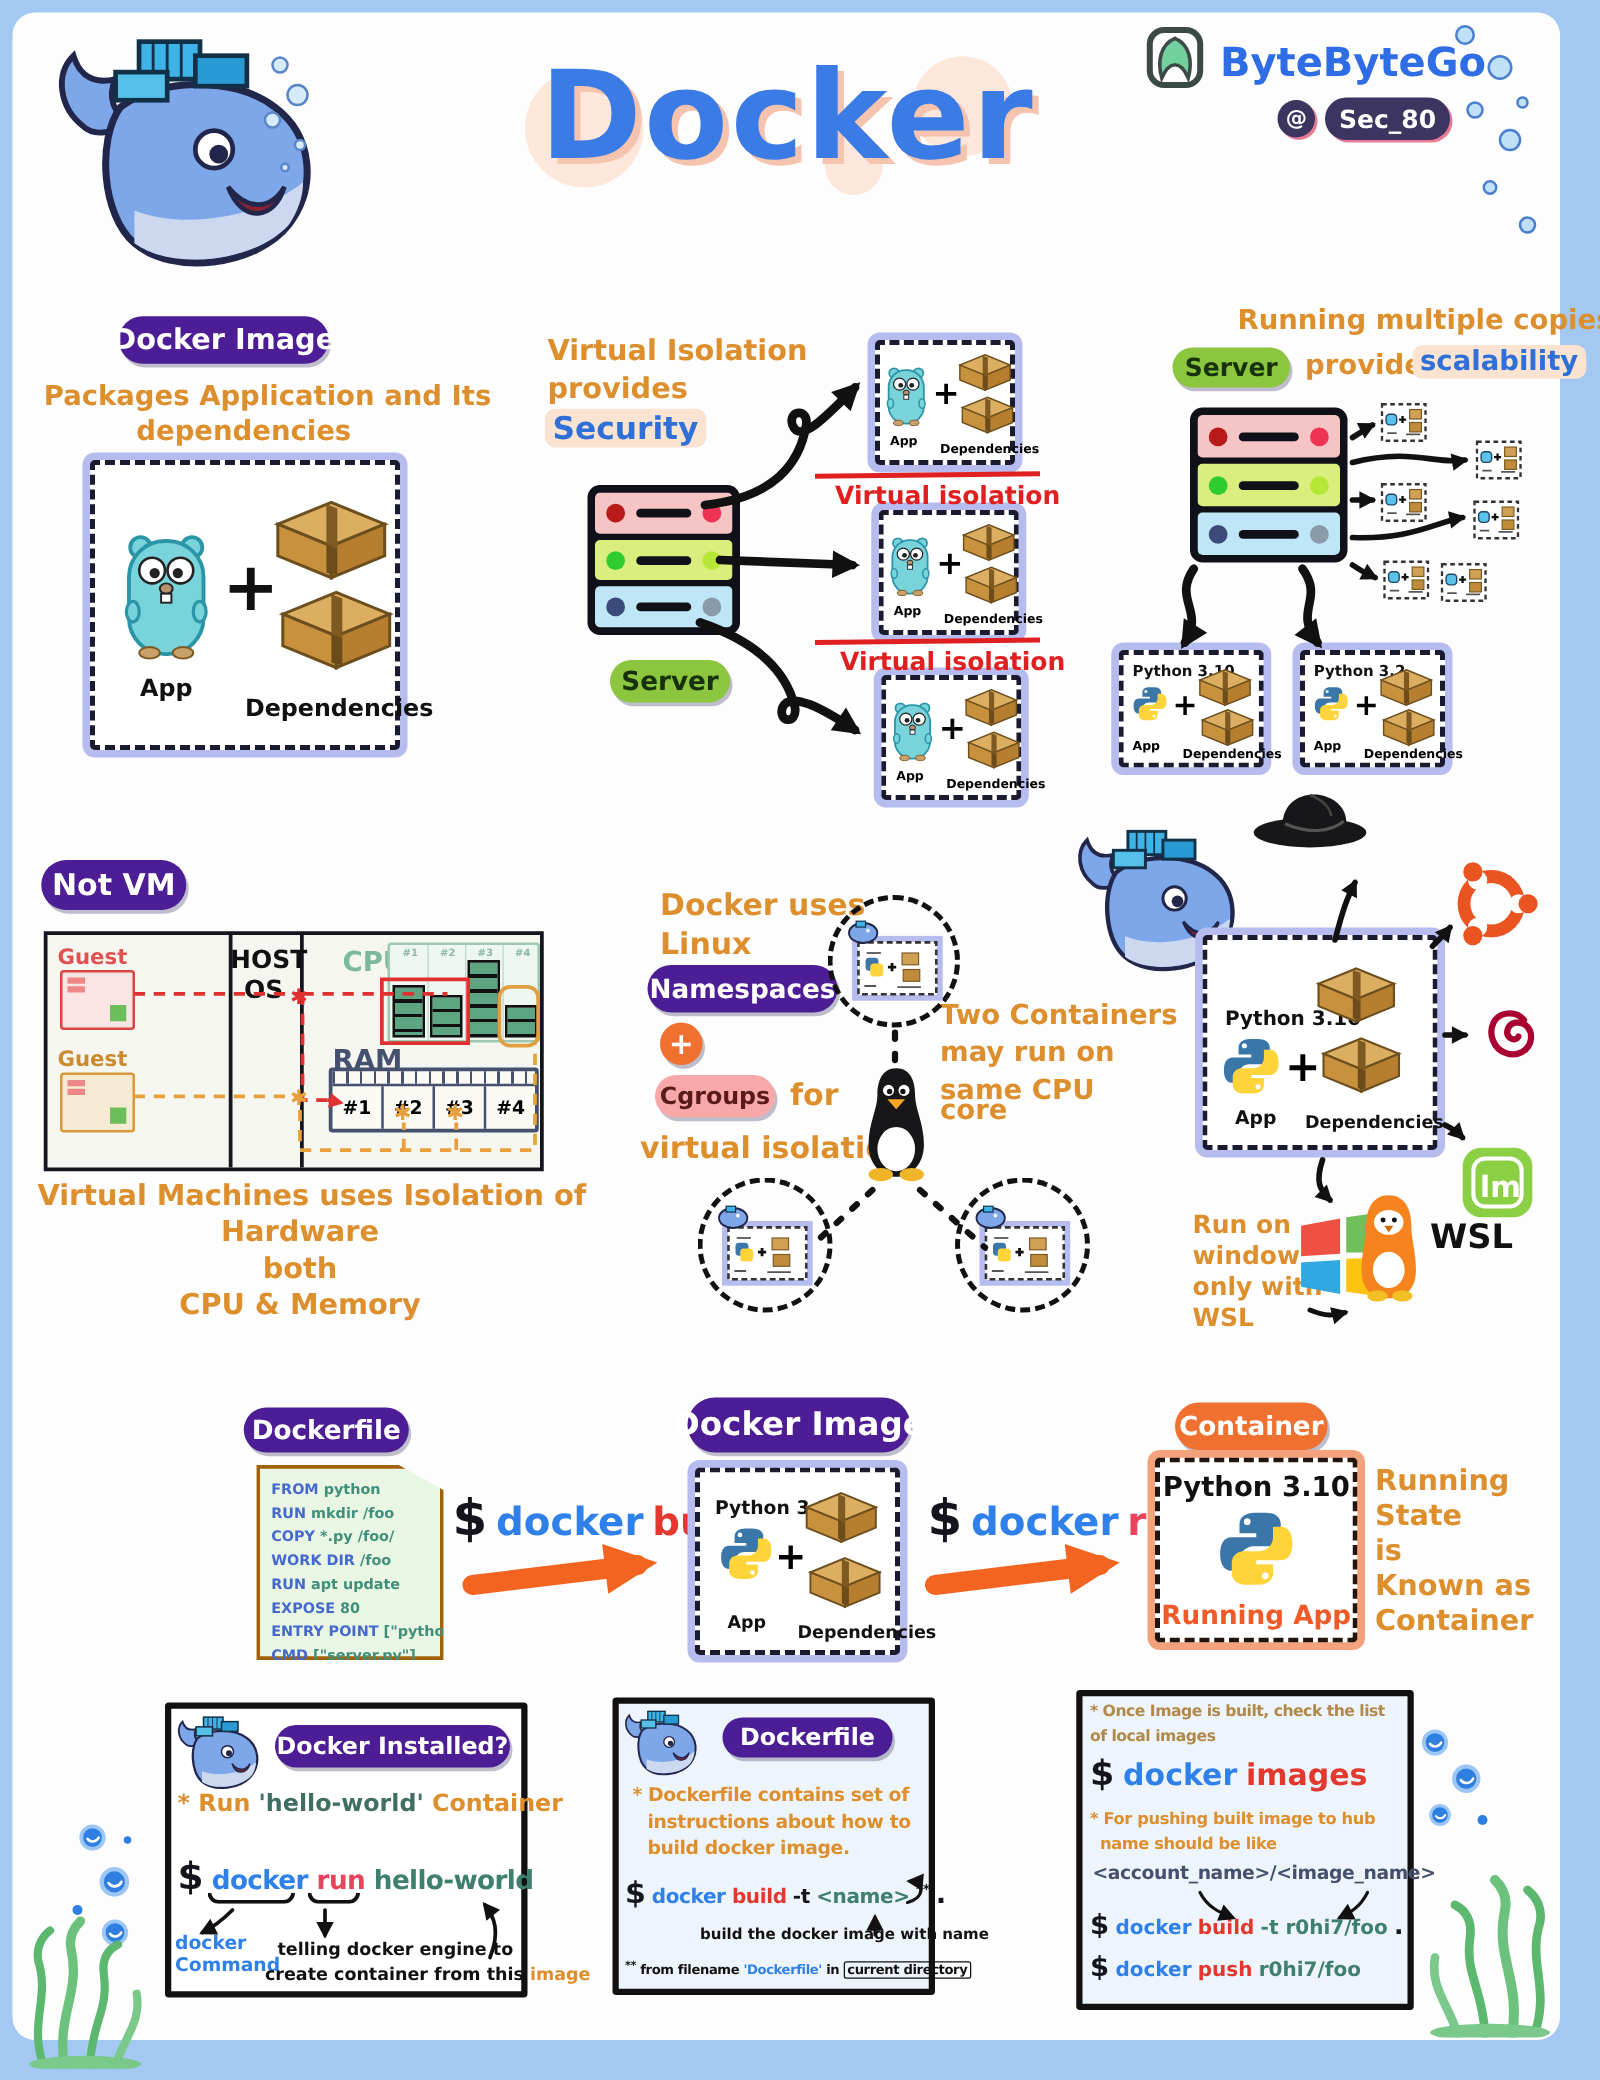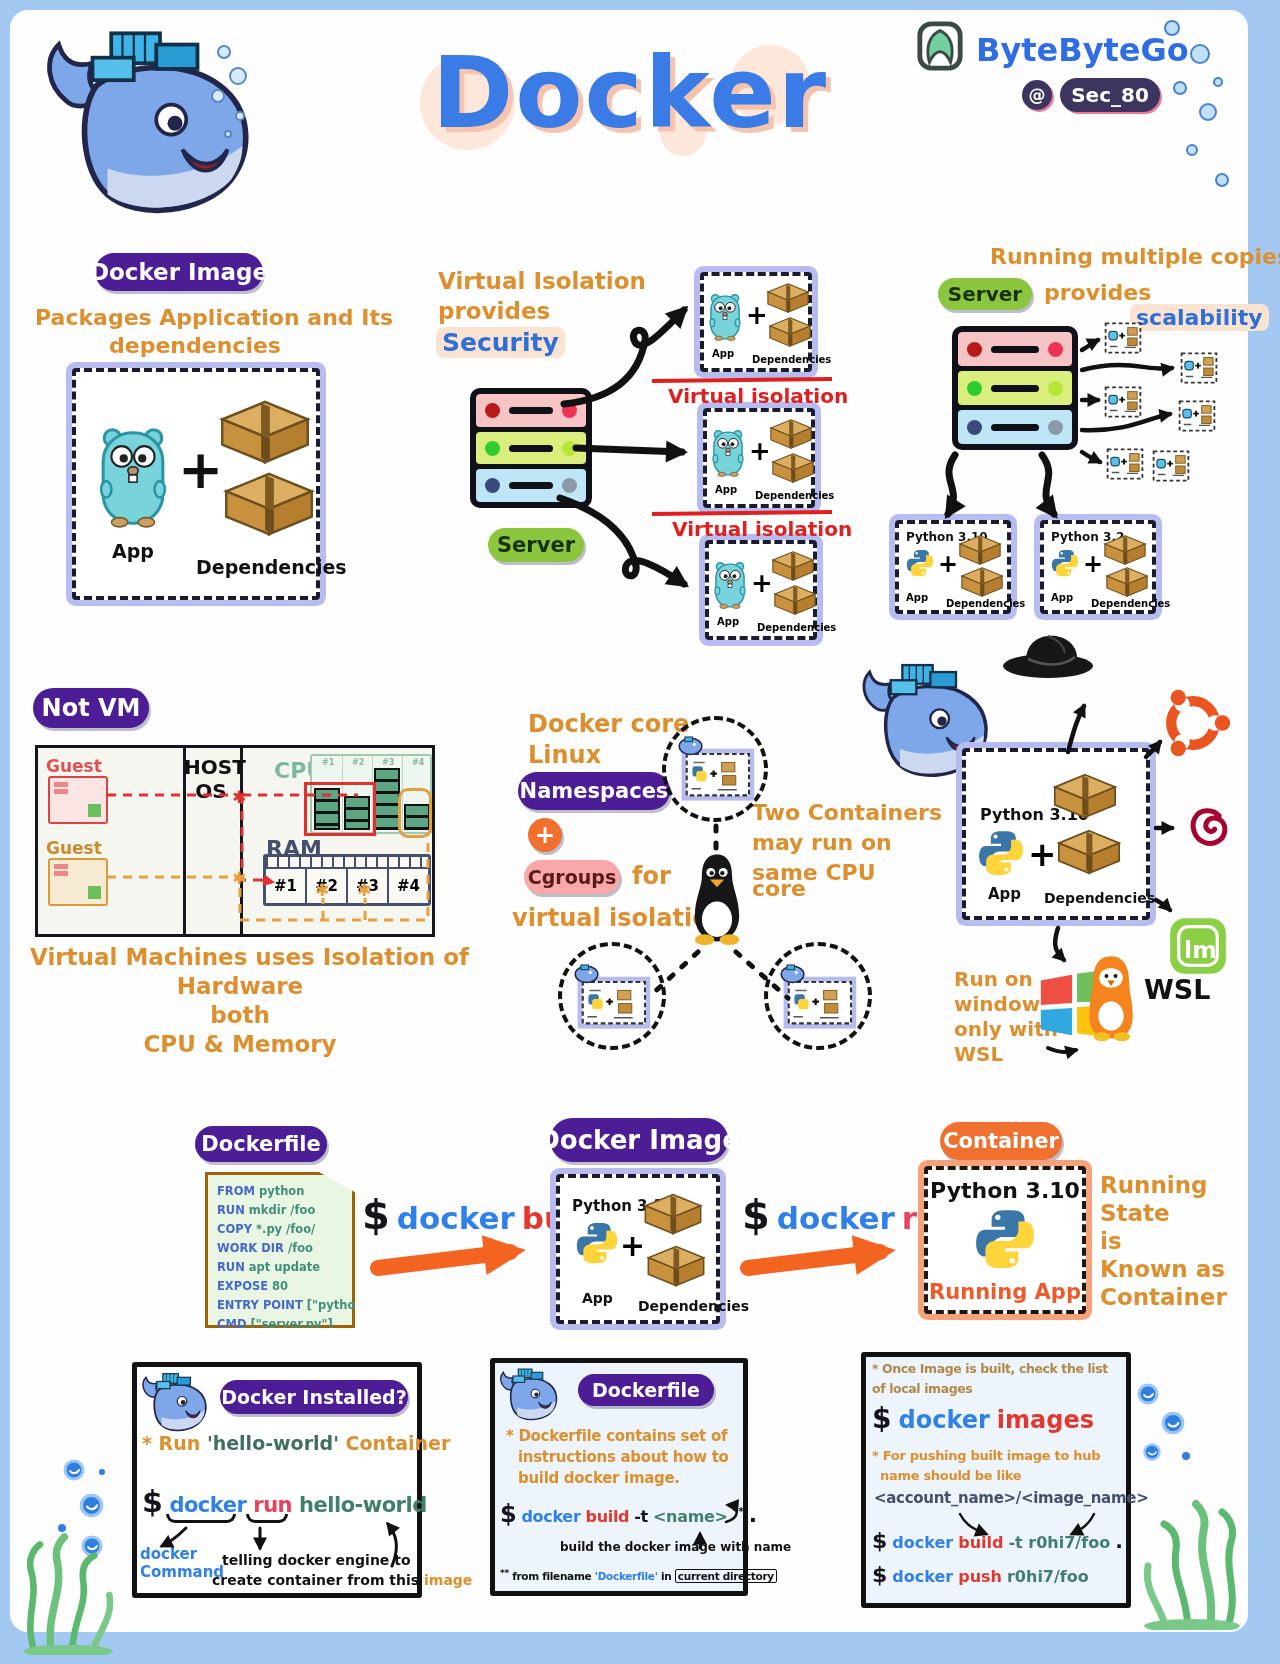--- a/index.html
+++ b/index.html
@@ -291,21 +291,21 @@
 <div class="t" style="left:757px;top:622px;font-size:10px;">Dependencies</div>
 
 <div class="t" style="left:668px;top:385px;font-size:20px;color:#e02020;">Virtual isolation</div>
 <div class="t" style="left:672px;top:518px;font-size:20px;color:#e02020;">Virtual isolation</div>
 
 <div class="t orange" style="left:990px;top:244px;font-size:22px;">Running multiple copies</div>
 <div class="pill pill-green" style="left:938px;top:278px;width:94px;height:32px;font-size:20px;">
       <span>Server</span>
     </div>
 <div class="t orange" style="left:1044px;top:280px;font-size:22px;">provides</div>
-<div class="t" style="left:1130px;top:277px;font-size:22px;margin-top:28px;"><span class="hl">scalability</span></div>
+<div class="t" style="left:1130px;top:277px;font-size:22px;"><span class="hl">scalability</span></div>
 <div class="server" style="left:952px;top:326px;width:126px;height:124px;">
   <div class="srow" style="background:#f6c4c4;">
         <span class="dot" style="background:#b81a1a;"></span>
         <span class="sbar"></span>
         <span class="dot" style="background:#ee3355;"></span>
       </div>
   <div class="srow" style="background:#d9ee7d;">
         <span class="dot" style="background:#2ecc2e;"></span>
         <span class="sbar"></span>
         <span class="dot" style="background:#b6e636;"></span>
@@ -417,21 +417,21 @@
             <span>#4</span>
           </div>
     </div>
   </div>
 </div>
 <div class="t orange center" style="left:30px;top:944px;width:420px;font-size:23px;">Virtual Machines uses Isolation of</div>
 <div class="t orange center" style="left:30px;top:973px;width:420px;font-size:23px;">Hardware</div>
 <div class="t orange center" style="left:30px;top:1002px;width:420px;font-size:23px;">both</div>
 <div class="t orange center" style="left:30px;top:1031px;width:420px;font-size:23px;">CPU &amp; Memory</div>
 
-<div class="t orange" style="left:528px;top:710px;font-size:24px;">Docker core</div>
+<div class="t orange" style="left:528px;top:710px;font-size:24px;">Docker uses</div>
 <div class="t orange" style="left:528px;top:741px;font-size:24px;">Linux</div>
 <div class="pill" style="left:518px;top:772px;width:152px;height:38px;font-size:21px;">
       <span>Namespaces</span>
     </div>
 <div class="pill pill-orange" style="left:528px;top:818px;width:34px;height:34px;border-radius:50%;font-size:24px;">
       <span>+</span>
     </div>
 <div class="pill pill-pink" style="left:524px;top:860px;width:96px;height:34px;font-size:19px;">
       <span>Cgroups</span>
     </div>

